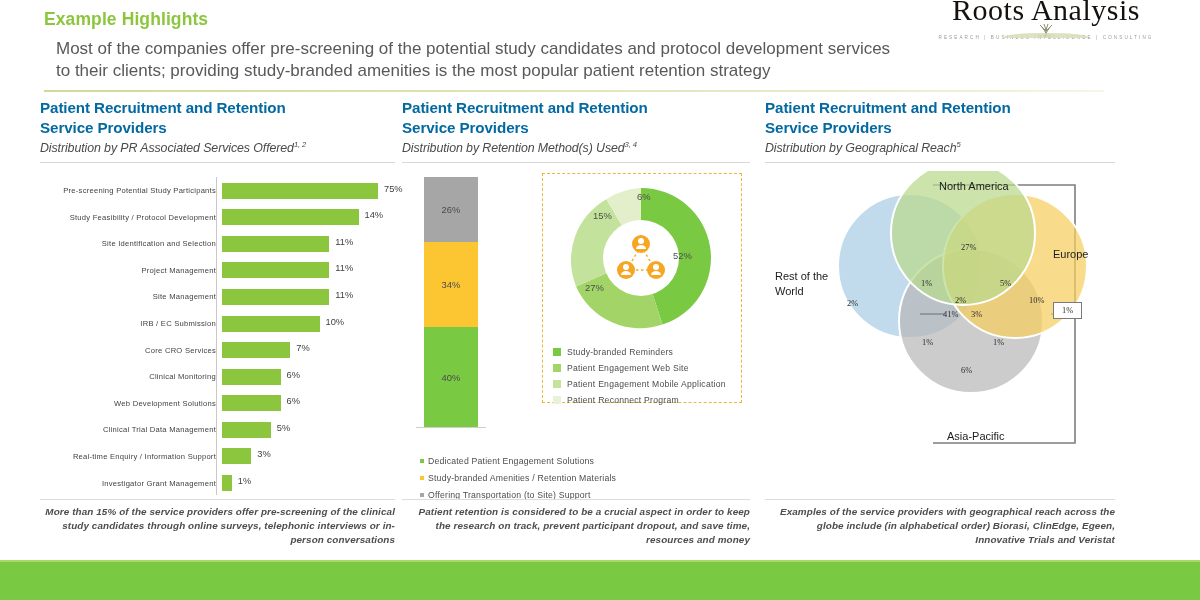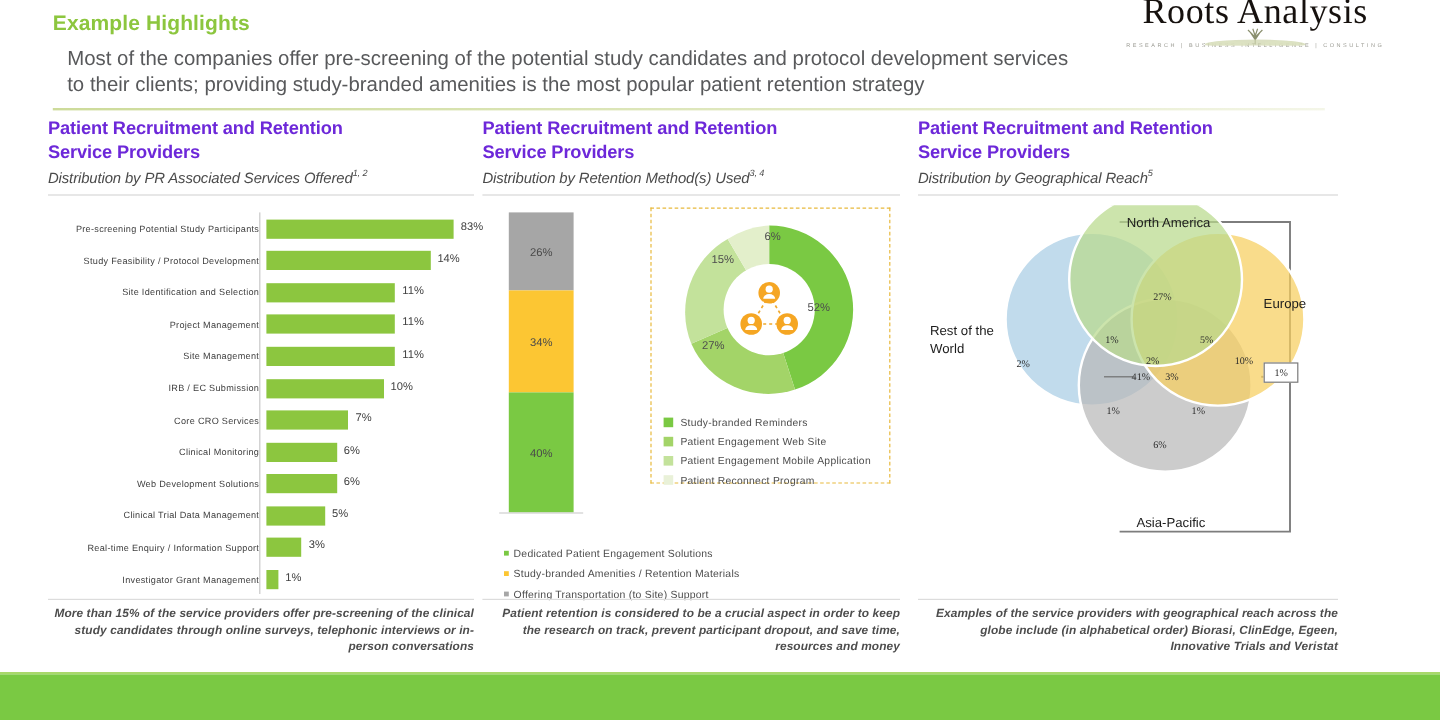--- a/index.html
+++ b/index.html
@@ -26,21 +26,21 @@
   .head-rule{position:absolute;left:44px;top:90px;width:1060px;height:2px;
              background:linear-gradient(to right,#cddb9a,#e6eccb 75%,#f4f6e8);}
 
   
   .panels{position:absolute;left:0;top:98px;width:1200px;height:455px;}
   .panel{position:absolute;top:0;height:455px;}
   .p1{left:40px;width:355px;}
   .p2{left:402px;width:348px;}
   .p3{left:765px;width:350px;}
 
-  .p-title{font-size:15.2px;font-weight:bold;color:#6d28d9;line-height:1.32;
+  .p-title{font-size:15.2px;font-weight:bold;color:#0369a1;line-height:1.32;
            letter-spacing:-.1px;}
   .p-sub{font-size:12.4px;font-style:italic;color:#4a4a4a;margin-top:2px;
          letter-spacing:-.1px;}
   .p-sub sup{font-size:7.6px;}
   .p-rule{height:1px;background:#d8d8d8;margin-top:7px;}
 
   
   .bars{position:relative;margin-top:14px;height:318px;}
   .bar-row{position:relative;height:26.6px;display:flex;align-items:center;}
   .bar-label{width:176px;text-align:right;padding-right:6px;font-size:7.6px;
@@ -134,21 +134,21 @@
         <span>Distribution by PR Associated Services Offered</span><sup>1, 2</sup>
       </div>
       <div class="p-rule"></div>
 
       <div class="bars" id="bars">
         <div class="axis-line"></div>
       <div class="bar-row">
             <div class="bar-label">Pre-screening Potential Study Participants</div>
             <div class="bar-track">
               <div class="bar-fill" style="width: 156px;"></div>
-              <div class="bar-val" style="left: 162px;">83%</div>
+              <div class="bar-val" style="left: 162px;">75%</div>
             </div>
           </div>
           <div class="bar-row">
             <div class="bar-label">Study Feasibility / Protocol Development</div>
             <div class="bar-track">
               <div class="bar-fill" style="width: 136.5px;"></div>
               <div class="bar-val" style="left: 142.5px;">14%</div>
             </div>
           </div>
           <div class="bar-row">

